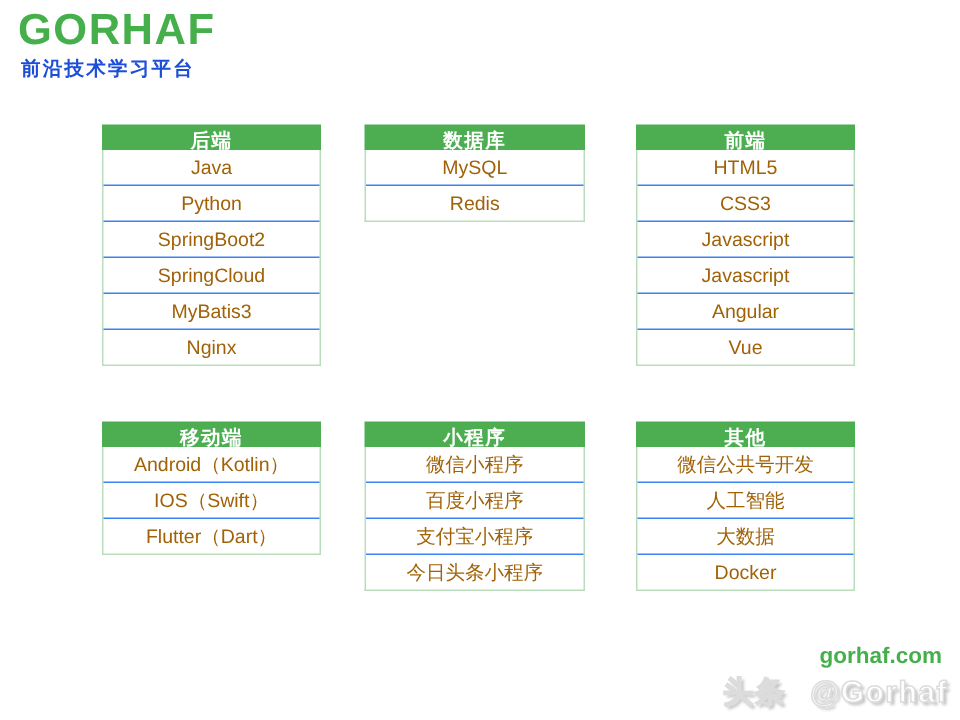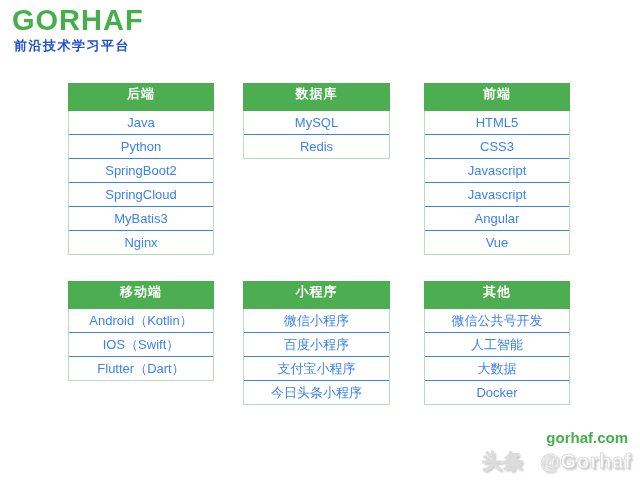--- a/index.html
+++ b/index.html
@@ -12,27 +12,27 @@
     position:absolute; left:12px; top:4px;
     font-size:29px; font-weight:800; color:#45b04b; letter-spacing:1px;
   }
   .tagline {
     position:absolute; left:14px; top:37px;
     font-size:13px; font-weight:700; color:#1d4ed8; letter-spacing:1.5px;
   }
   
   .tech-table { position:absolute; }
   .tt-header {
-    height:28px; line-height:21px; background:#4cae50; color:#ffffff;
+    height:17px; line-height:21px; background:#4cae50; color:#ffffff;
     font-size:13px; font-weight:700; text-align:center; letter-spacing:1px;
   }
   .tt-body { border:1px solid #b9ddba; border-top:none; background:#ffffff; }
   .tt-row {
     height:23px; line-height:23px; text-align:center;
-    font-size:13px; color:#3b82f6;
+    font-size:13px; color:#a16207;
   }
   .tt-row + .tt-row { border-top:1px solid #3b82f6; }
   
   .site {
     position:absolute; right:12px; top:429px;
     font-size:15px; font-weight:700; color:#45b04b;
   }
   .watermark {
     position:absolute; right:8px; top:448px;
     font-size:20px; font-weight:700; color:#ffffff;

